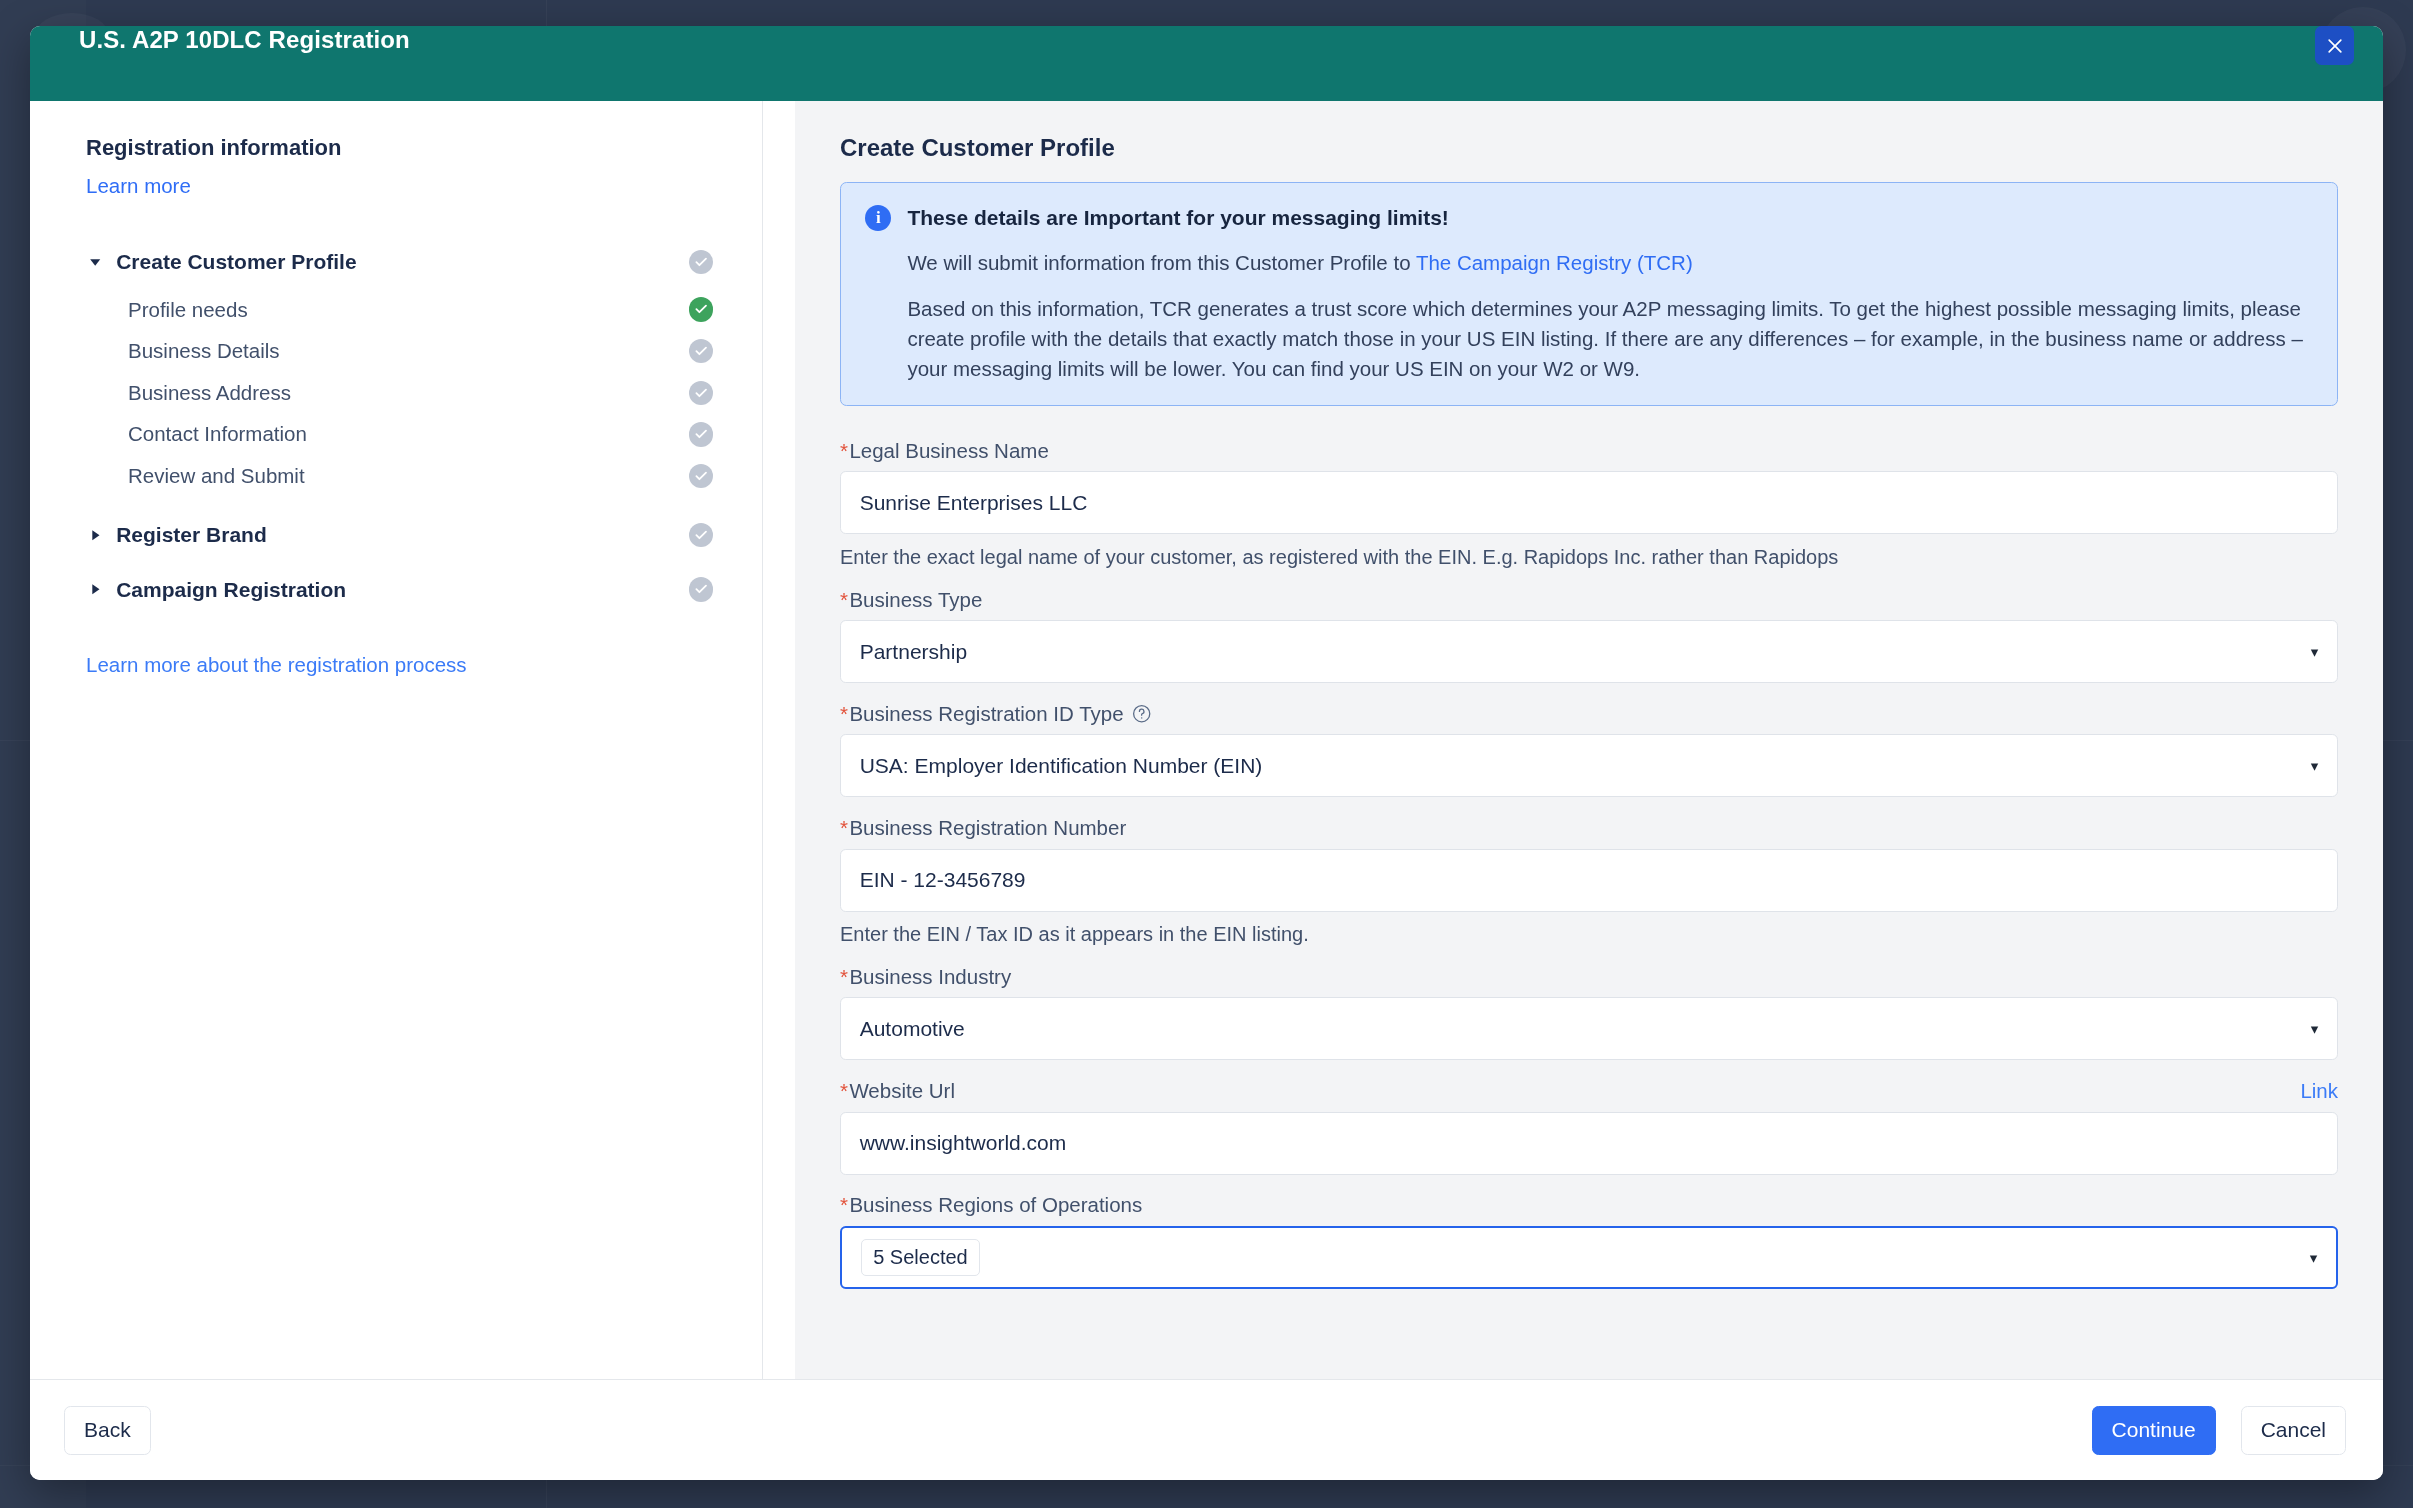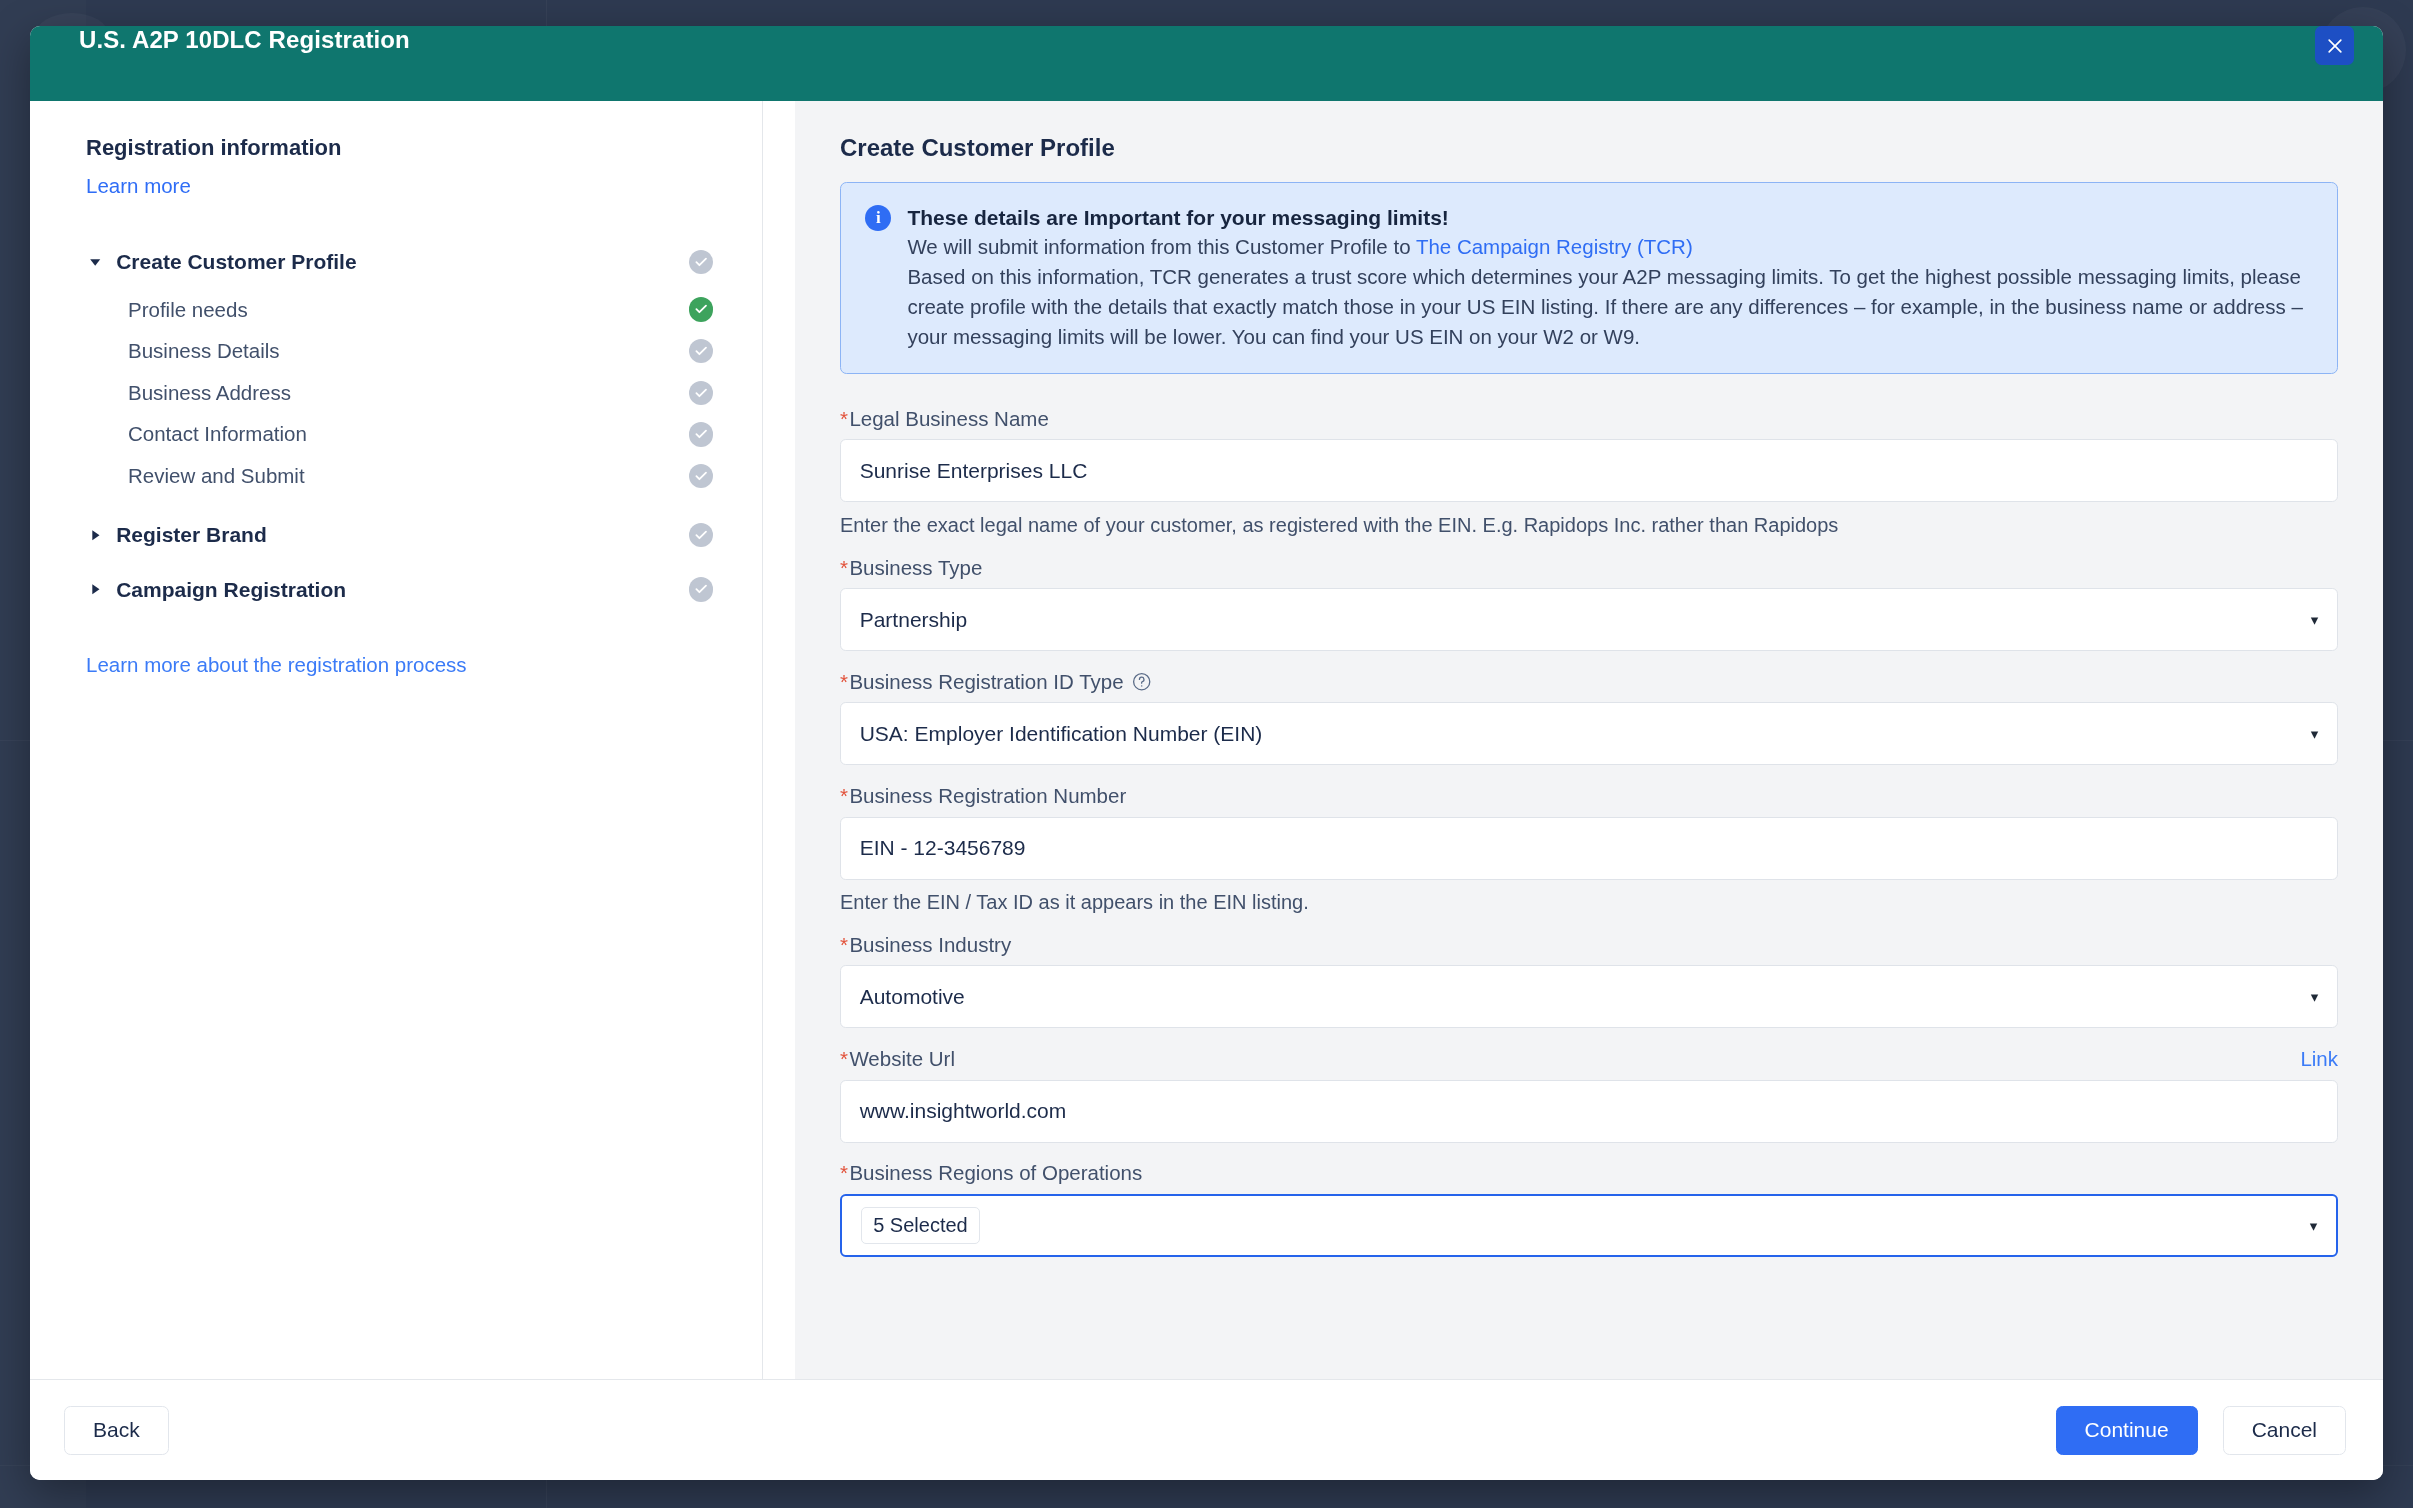--- a/index.html
+++ b/index.html
@@ -184,20 +184,21 @@
   .info-strong {
     font-size: 21px;
     font-weight: bold;
     color: #17253f;
     line-height: 1.4;
   }
   .info-p {
     font-size: 20.5px;
     color: #33415c;
     line-height: 1.45;
+    margin-top: 16px;
     padding-left: 42px;
   }
   .info-p a { color: #2f6df4; text-decoration: none; cursor: pointer; }
 
   .field { margin-bottom: 18.7px; }
   .field-label-row {
     display: flex;
     align-items: center;
     justify-content: space-between;
     margin-bottom: 8.6px;
@@ -270,21 +271,21 @@
     align-items: center;
     justify-content: space-between;
     padding: 0 37px 0 34px;
   }
   .btn {
     font-family: "Liberation Sans", sans-serif;
     font-size: 21px;
     border-radius: 6.5px;
     cursor: pointer;
     height: 49px;
-    padding: 0 28px;
+    padding: 0 19px;
     display: inline-flex;
     align-items: center;
     justify-content: center;
   }
   .btn-secondary {
     background: #ffffff;
     border: 1.4px solid #e2e6ec;
     color: #1c2b4a;
   }
   .btn-primary {

